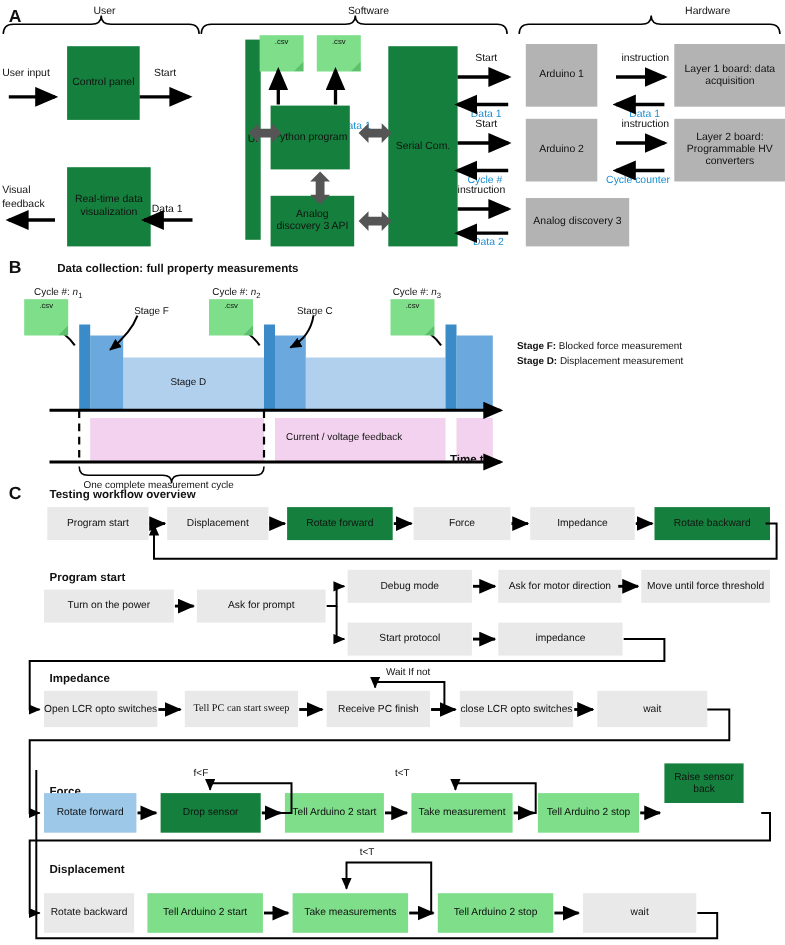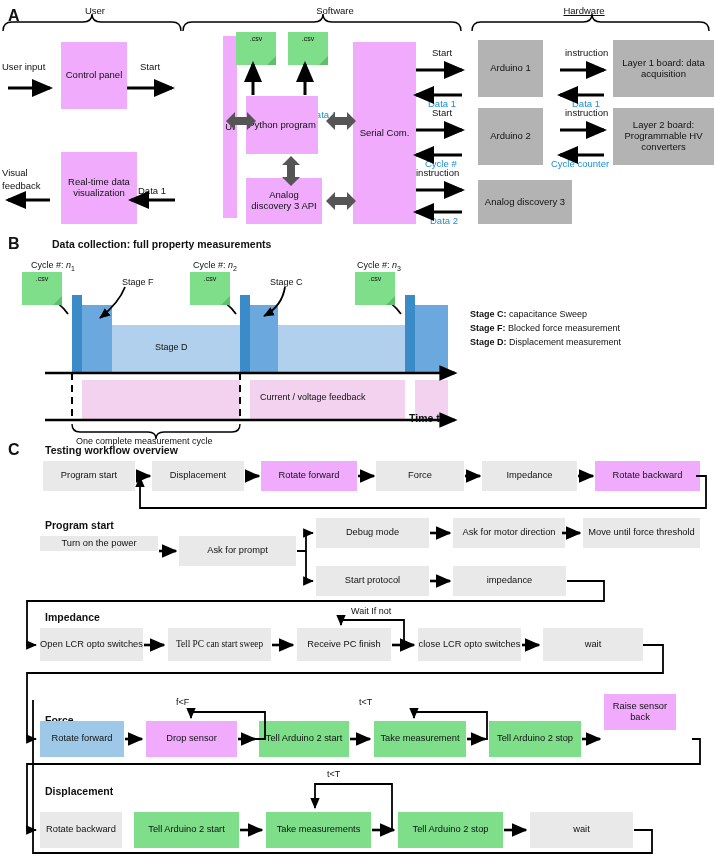--- a/index.html
+++ b/index.html
@@ -3,21 +3,21 @@
 <meta charset="utf-8">
 <style>
   html,body{margin:0;padding:0;background:#ffffff;}
   body{width:714px;height:859px;position:relative;font-family:"Liberation Sans",sans-serif;color:#111;overflow:hidden;}
   .abs{position:absolute;}
   .panel-letter{font-weight:bold;font-size:16px;line-height:1;}
   .hdr{font-size:10.5px;font-weight:bold;}
   .lbl{font-size:9.5px;line-height:1.15;}
   .lbl-blue{font-size:9.5px;color:#1a8fd1;line-height:1.15;}
   .ctr{display:flex;align-items:center;justify-content:center;text-align:center;}
-  .box-blue{background:#f0abfc;}
+  .box-blue{background:#15803d;}
   .box-blue2{background:#9ec8e8;}
   .box-gray{background:#b3b3b3;}
   .box-lgray{background:#e9e9e9;}
   .box-green{background:#7ede8a;}
   .flowbox{font-size:9.3px;line-height:1.2;}
   .csv{position:absolute;background:#7ede8a;}
   .csv .t{position:absolute;top:3px;left:0;right:0;text-align:center;font-size:7px;}
   .csv .fold{position:absolute;right:0;bottom:0;width:9px;height:9px;background:#5cc06c;
      clip-path:polygon(100% 0,0 100%,100% 100%);}
   svg{position:absolute;left:0;top:0;overflow:visible;}
@@ -27,21 +27,21 @@
   .tiny{font-size:9px;}
   .ital{font-style:italic;}
 </style>
 </head>
 <body>
 
 <div class="abs panel-letter" style="left:8px;top:8px;">A</div>
 
 <div class="abs lbl" style="left:70px;top:6px;width:50px;text-align:center;">User</div>
 <div class="abs lbl" style="left:300px;top:6px;width:70px;text-align:center;">Software</div>
-<div class="abs lbl" style="left:544px;top:6px;width:80px;text-align:center;text-decoration:underline;">Hardware</div>
+<div class="abs lbl" style="left:584px;top:6px;width:80px;text-align:right;">Hardware</div>
 
 <svg width="714" height="859" style="z-index:1;pointer-events:none;">
   <defs>
     <marker id="ah" markerWidth="7" markerHeight="7" refX="6" refY="3" orient="auto">
       <path d="M0,0 L7,3 L0,6 z" fill="#000"></path>
     </marker>
     <marker id="ahs" markerWidth="6" markerHeight="6" refX="5.5" refY="2.6" orient="auto">
       <path d="M0,0 L6,2.6 L0,5.2 z" fill="#000"></path>
     </marker>
   </defs>
@@ -191,37 +191,36 @@
 </div>
 <div class="csv" style="left:355px;top:272px;width:40px;height:33px;">
   <div class="t">.csv</div>
   <div class="fold"></div>
 </div>
 
 <div class="abs tiny" style="left:76px;top:436px;">One complete measurement cycle</div>
 <div class="abs" style="left:409px;top:412px;font-size:10.5px;font-weight:bold;">Time t</div>
 
 <div class="abs legend" style="left:470px;top:308px;width:240px;">
-  <div><b>Stage C:</b><span> capacitance Sweep</span></div>
   <div><b>Stage F:</b><span> Blocked force measurement</span></div>
   <div><b>Stage D:</b><span> Displacement measurement</span></div>
 </div>
 
 <div class="abs panel-letter" style="left:8px;top:442px;">C</div>
 <div class="abs hdr" style="left:45px;top:444px;">Testing workflow overview</div>
 
 <div class="abs ctr box-lgray flowbox" style="left:43px;top:461px;width:92px;height:30px;">Program start</div>
 <div class="abs ctr box-lgray flowbox" style="left:152px;top:461px;width:92px;height:30px;">Displacement</div>
 <div class="abs ctr box-blue flowbox" style="left:261px;top:461px;width:96px;height:30px;">Rotate forward</div>
 <div class="abs ctr box-lgray flowbox" style="left:376px;top:461px;width:88px;height:30px;">Force</div>
 <div class="abs ctr box-lgray flowbox" style="left:482px;top:461px;width:95px;height:30px;">Impedance</div>
 <div class="abs ctr box-blue flowbox" style="left:595px;top:461px;width:101px;height:30px;padding:0 2px;">Rotate backward</div>
 
 <div class="abs hdr" style="left:45px;top:519px;">Program start</div>
-<div class="abs ctr box-lgray flowbox" style="left:40px;top:536px;width:118px;height:15px;">Turn on the power</div>
+<div class="abs ctr box-lgray flowbox" style="left:40px;top:536px;width:118px;height:30px;">Turn on the power</div>
 <div class="abs ctr box-lgray flowbox" style="left:179px;top:536px;width:117px;height:30px;">Ask for prompt</div>
 <div class="abs ctr box-lgray flowbox" style="left:316px;top:518px;width:113px;height:30px;">Debug mode</div>
 <div class="abs ctr box-lgray flowbox" style="left:453px;top:518px;width:108px;height:30px;padding:0 2px;">Ask for motor direction</div>
 <div class="abs ctr box-lgray flowbox" style="left:583px;top:518px;width:113px;height:30px;padding:0 2px;">Move until force threshold</div>
 <div class="abs ctr box-lgray flowbox" style="left:316px;top:566px;width:113px;height:30px;">Start protocol</div>
 <div class="abs ctr box-lgray flowbox" style="left:453px;top:566px;width:113px;height:30px;">impedance</div>
 
 <div class="abs hdr" style="left:45px;top:611px;">Impedance</div>
 <div class="abs tiny" style="left:351px;top:606px;">Wait If not</div>
 <div class="abs ctr box-lgray flowbox" style="left:40px;top:628px;width:103px;height:33px;">Open LCR opto switches</div>

